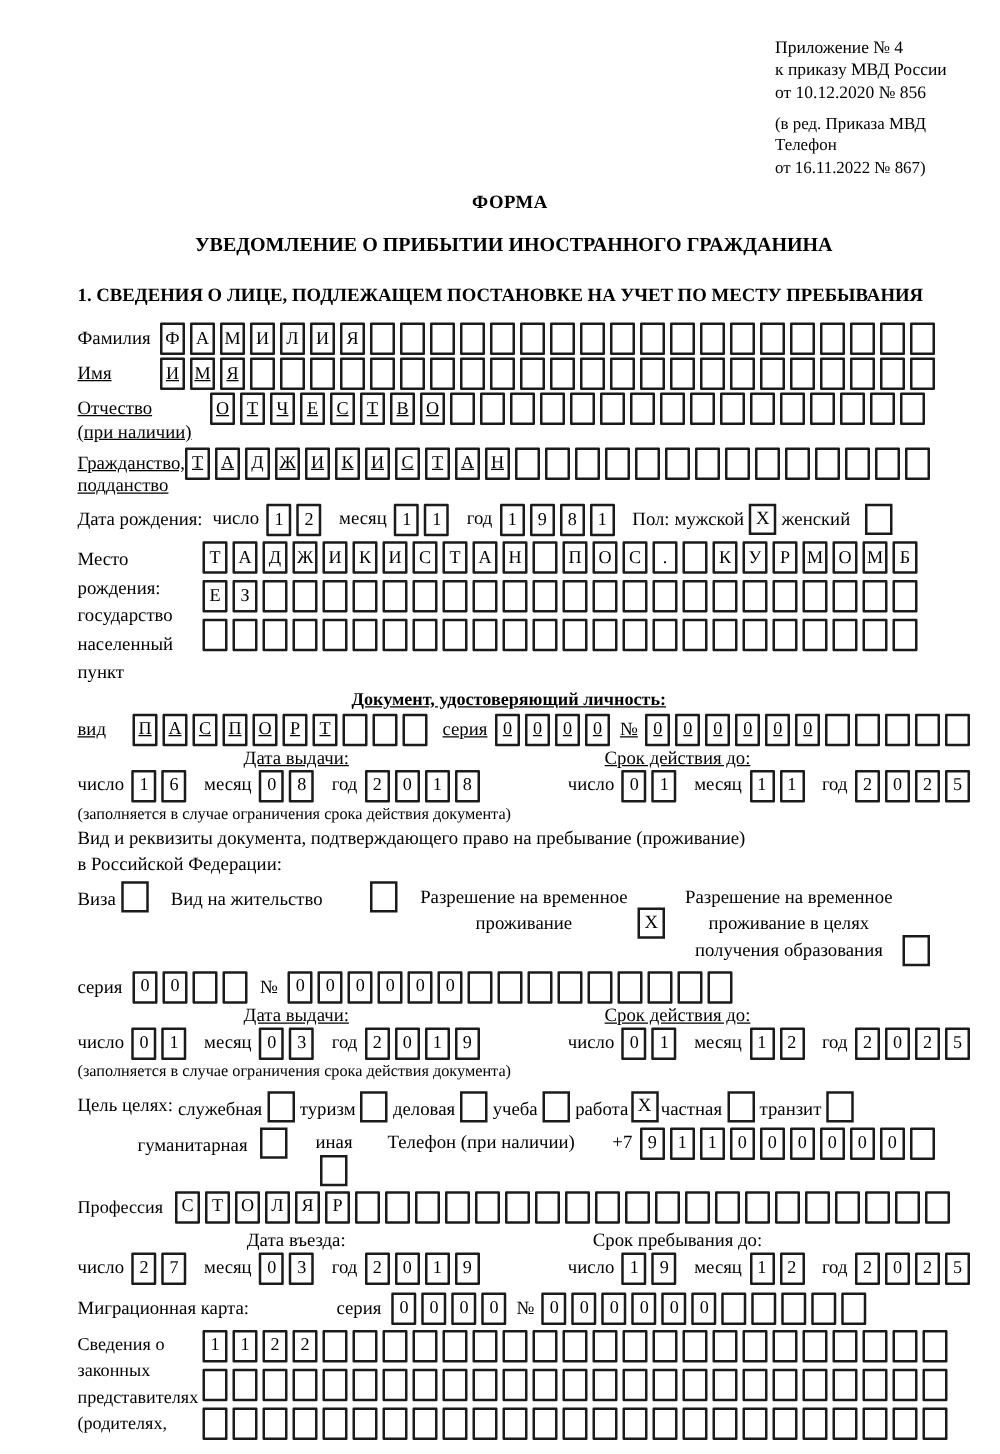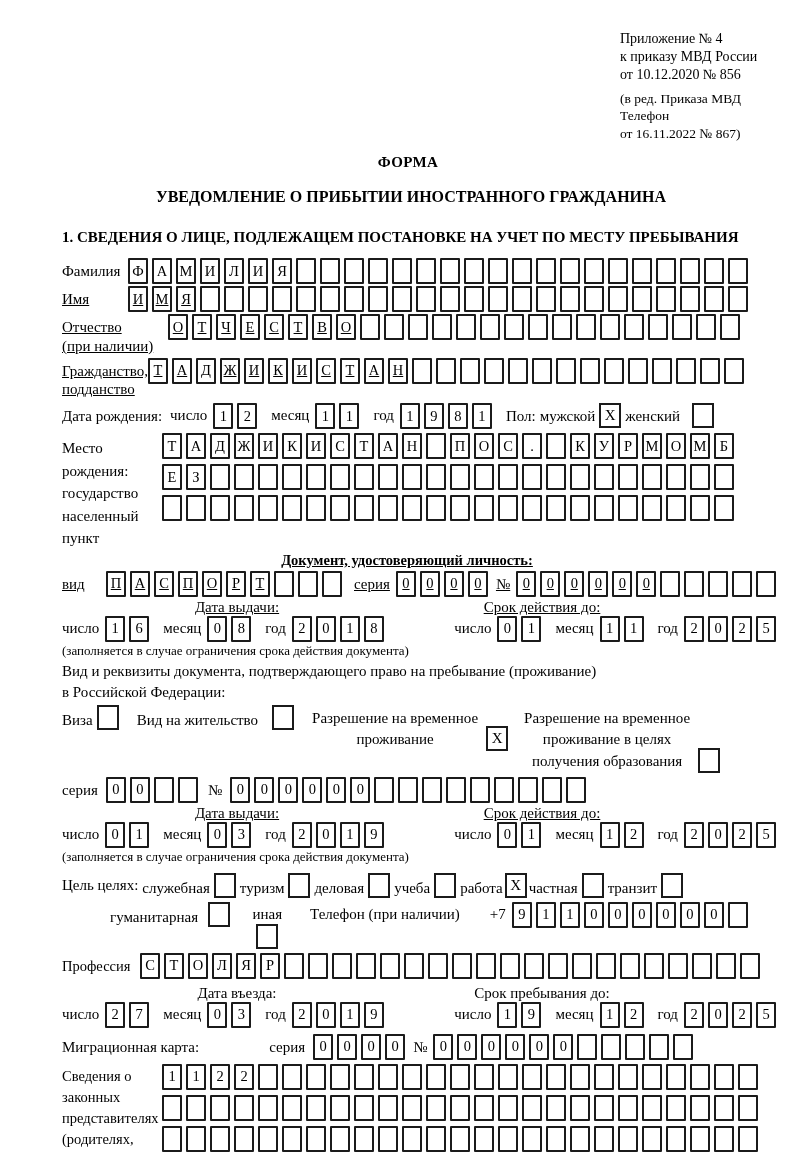--- a/index.html
+++ b/index.html
@@ -414,21 +414,21 @@
   <div class="note">(заполняется в случае ограничения срока действия документа)</div>
 
   <div class="mt4">Вид и реквизиты документа, подтверждающего право на пребывание (проживание)</div>
   <div class="mt4">в Российской Федерации:</div>
 
   <div class="row mt4">
     <span class="opt">
       <span class="lbl">Виза</span>
       <span class="checkbox"></span>
     </span>
-    <span class="opt" style="margin-left:14px;">
+    <span class="opt" style="margin-left:14px;gap:24px;">
       <span class="lbl">Вид на жительство</span>
       <span class="checkbox" style="margin-left:14px;"></span>
     </span>
     <span class="opt" style="margin-left:14px;">
       <span class="lbl lines">
         <span class="line">Разрешение на временное</span>
         <span class="line">проживание</span>
       </span>
       <span class="checkbox" style="margin-left:8px;">X</span>
     </span>

